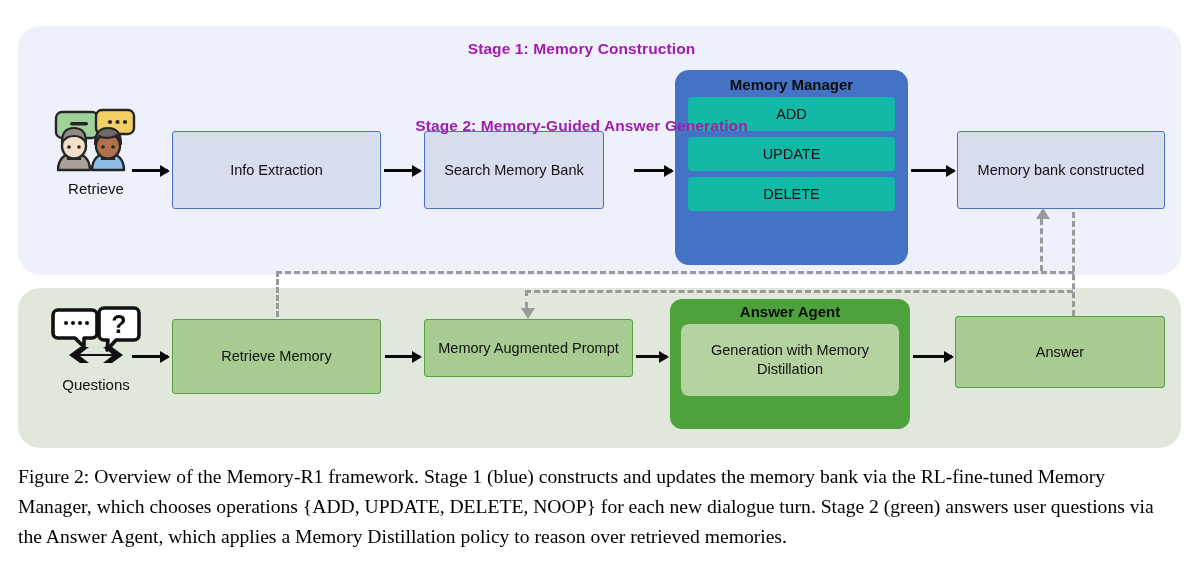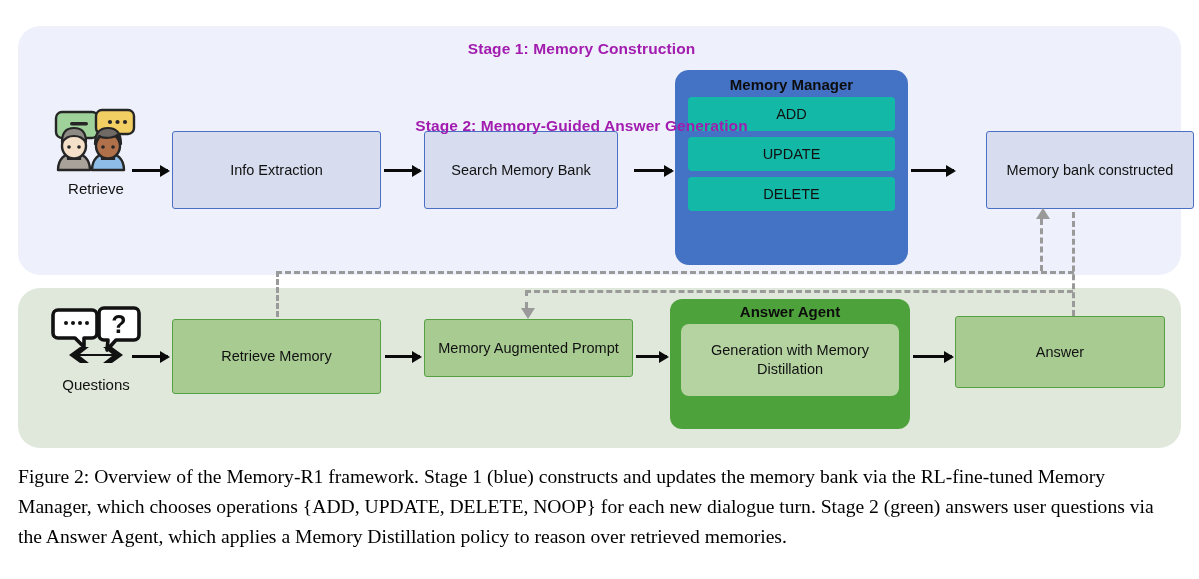--- a/index.html
+++ b/index.html
@@ -26,22 +26,22 @@
   
   .node{
     position:absolute;border-radius:3px;display:flex;align-items:center;
     justify-content:center;text-align:center;font-size:14.5px;
     line-height:1.25;box-sizing:border-box;padding:4px 8px;
   }
   .node-blue{background:#d7ddef;border:1.6px solid #4a6fc4;color:#111;}
   .node-green{background:#a8cb92;border:1.6px solid #56a044;color:#111;}
 
   #n-info      {left:172px;top:131px;width:209px;height:78px;}
-  #n-search    {left:424px;top:131px;width:194px;height:78px;}
-  #n-membank   {left:986px;top:131px;width:208px;height:78px;}
+  #n-search    {left:424px;top:131px;width:180px;height:78px;}
+  #n-membank   {left:957px;top:131px;width:208px;height:78px;}
 
   #n-retrieve  {left:172px;top:319px;width:209px;height:75px;}
   #n-prompt    {left:424px;top:319px;width:209px;height:58px;}
   #n-answer    {left:955px;top:316px;width:210px;height:72px;}
 
   
   #memory-manager{
     position:absolute;left:675px;top:70px;width:233px;height:195px;
     background:#4472c4;border-radius:14px;
     box-sizing:border-box;padding:4px 13px 9px 13px;

